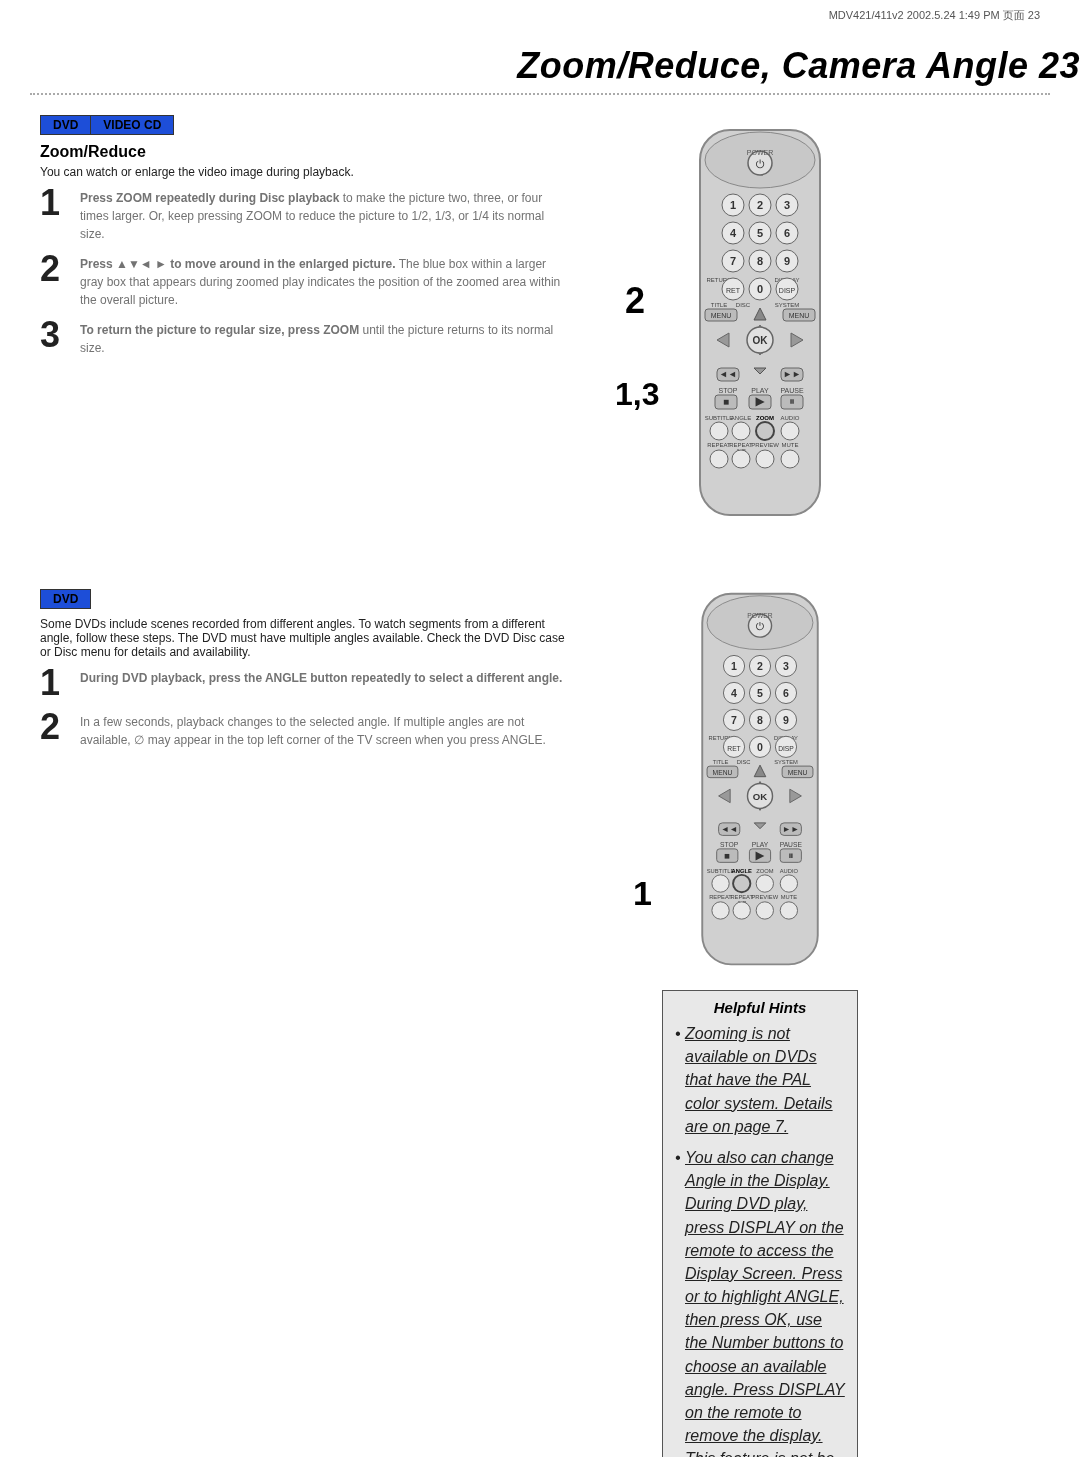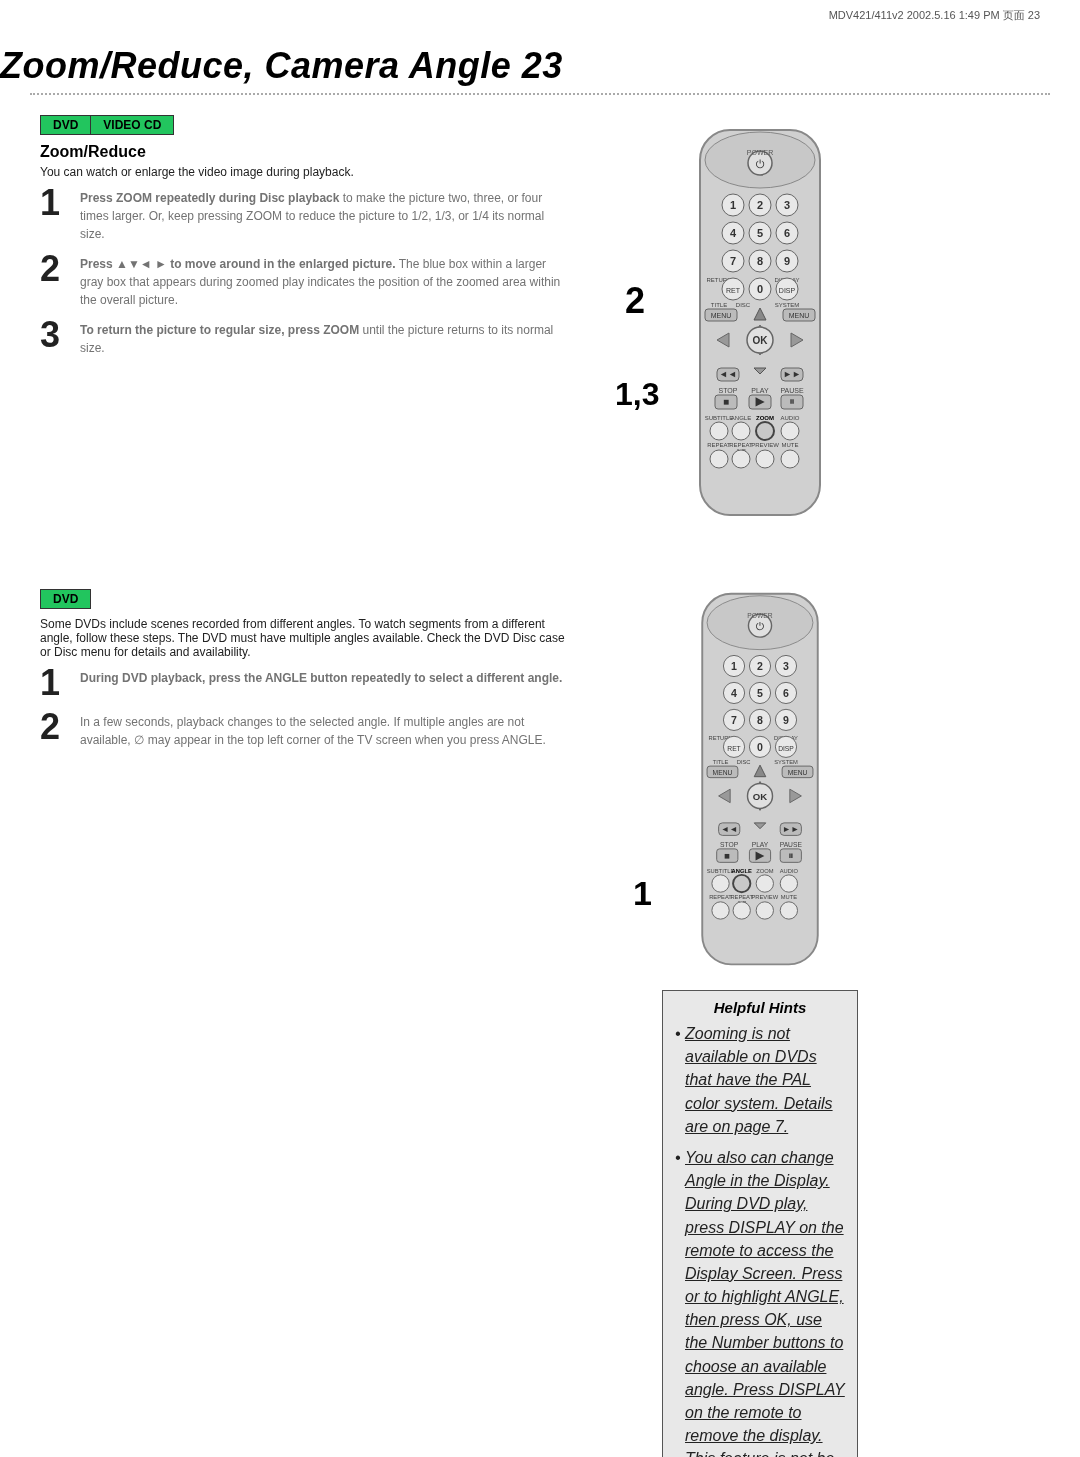--- a/index.html
+++ b/index.html
@@ -17,21 +17,21 @@
       display: flex;
       justify-content: flex-end;
       padding: 8px 40px 4px 40px;
       font-size: 11px;
       color: #555;
       border-bottom: none;
     }
 
     
     .page-title {
-      text-align: left;
+      text-align: right;
       font-size: 36px;
       font-style: italic;
       font-weight: bold;
       padding: 18px 0 6px 0;
       letter-spacing: 0.5px;
     }
 
     
     .dotted-line {
       border: none;
@@ -63,21 +63,21 @@
     
     .tab-row {
       display: flex;
       gap: 0;
       margin: 10px 0 8px 0;
     }
     .tab-btn {
       border: 1px solid #333;
       padding: 2px 12px;
       font-size: 12px;
-      background: #22c55e;
+      background: #1d4ed8;
       font-weight: bold;
     }
     .tab-btn + .tab-btn {
       border-left: none;
     }
 
     
     .section-heading {
       font-size: 16px;
       font-weight: bold;
@@ -168,21 +168,21 @@
       content: '•';
       position: absolute;
       left: 0;
       top: 0;
     }
   </style>
 </head>
 <body>
 
 <div class="header-bar">
-  <span>MDV421/411v2  2002.5.16  1:49 PM  页面 23</span>
+  <span>MDV421/411v2  2002.5.24  1:49 PM  页面 23</span>
 </div>
 
 <div class="page-title">
   <span>Zoom/Reduce, Camera Angle  23</span>
 </div>
 
 <hr class="dotted-line">
 
 <div class="main-content">
   <div class="left-column">

